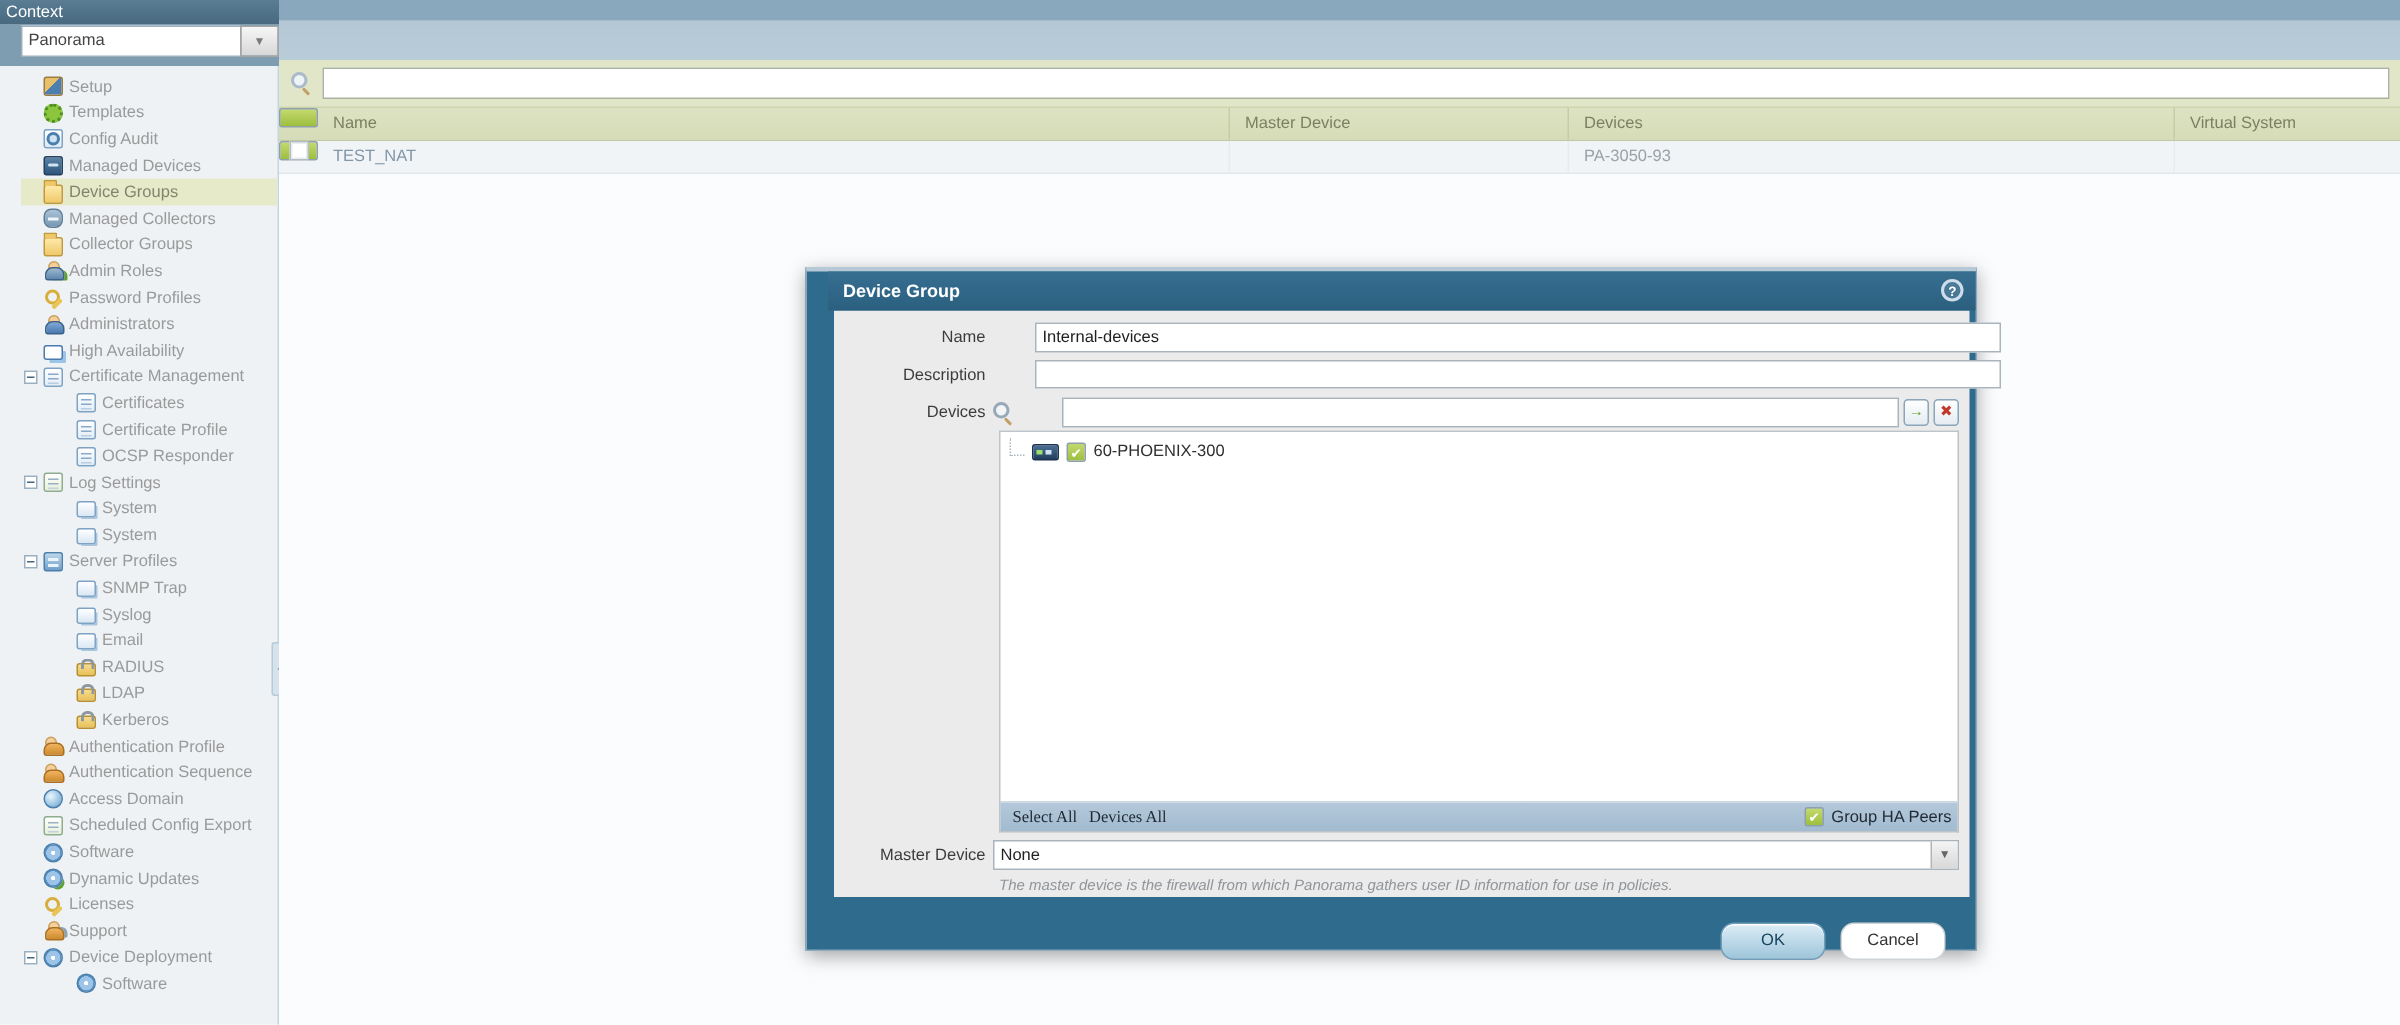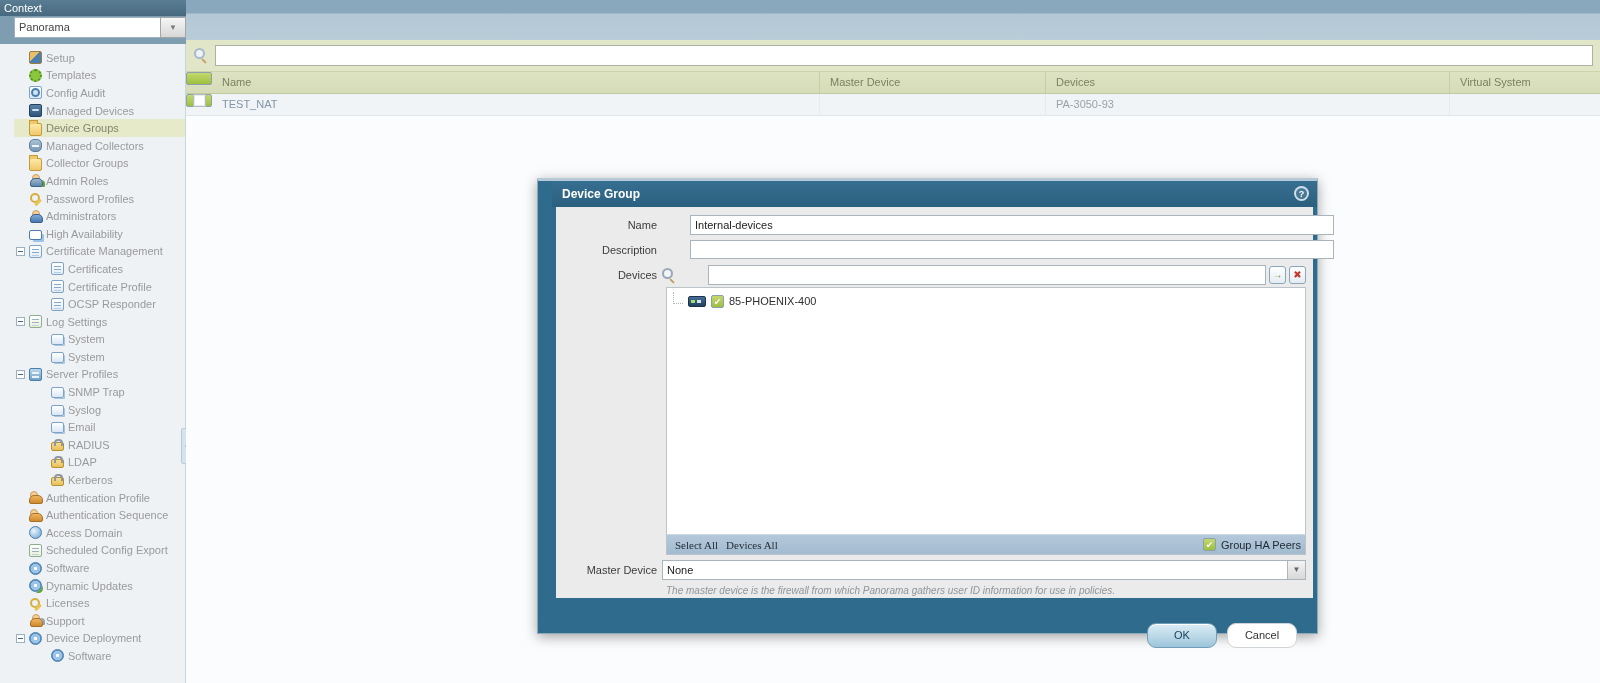--- a/index.html
+++ b/index.html
@@ -178,21 +178,21 @@
   #tree-footer .spacer { flex:1; }
   #group-ha { display:flex; align-items:center; gap:5px; margin-right:4px; }
 
   #master-row { margin-top:5px; }
   .dropdown { display:flex; width:100%; height:20px; border:1px solid #a9b4bd; background:#fff; }
   .dropdown .val { flex:1; line-height:18px; padding-left:4px; color:#222; }
   .dropdown .dbtn { width:18px; background:linear-gradient(#f4f4f4,#d8d8d8); border-left:1px solid #b5b5b5;
     color:#666; font-size:8px; text-align:center; line-height:18px; cursor:pointer; }
   #master-hint { margin:3px 7px 0 110px; font-style:italic; font-size:10px; color:#8f959a; }
 
-  #dialog-footer { height:50px; display:flex; justify-content:flex-end; align-items:flex-end;
+  #dialog-footer { height:50px; display:flex; justify-content:flex-end; align-items:center;
     padding:8px 20px 0 0; gap:10px; }
   .btn { width:70px; height:25px; border-radius:9px; font:inherit; text-align:center; line-height:23px; cursor:pointer; }
   #ok-btn { background:linear-gradient(#dcedf6,#9ec5da); border:1px solid #6f9cb8; color:#17445e;
     box-shadow:inset 0 1px 0 #fff; }
   #cancel-btn { background:#fff; border:1px solid #cfd4d8; color:#333; }
 </style>
 </head>
 <body>
 
 <div id="topbar-right" class="abs"></div>
@@ -471,21 +471,21 @@
           <span class="sq-btn" id="devices-clear-btn">✖</span>
         </div>
       </div>
     </div>
     <div id="device-tree">
 
         <div class="tree-item">
           <span class="tree-dots"></span>
           <span class="fw-icon"></span>
           <span class="cb">✔</span>
-          <span class="tree-label">85-PHOENIX-400</span>
+          <span class="tree-label">60-PHOENIX-300</span>
         </div>
       </div>
     <div id="tree-footer">
       <span class="link-btn">Select All</span>
       <span class="link-btn">Devices All</span>
       <span class="spacer"></span>
       <span id="group-ha">
         <span class="cb">✔</span>
         <span>Group HA Peers</span>
       </span>

